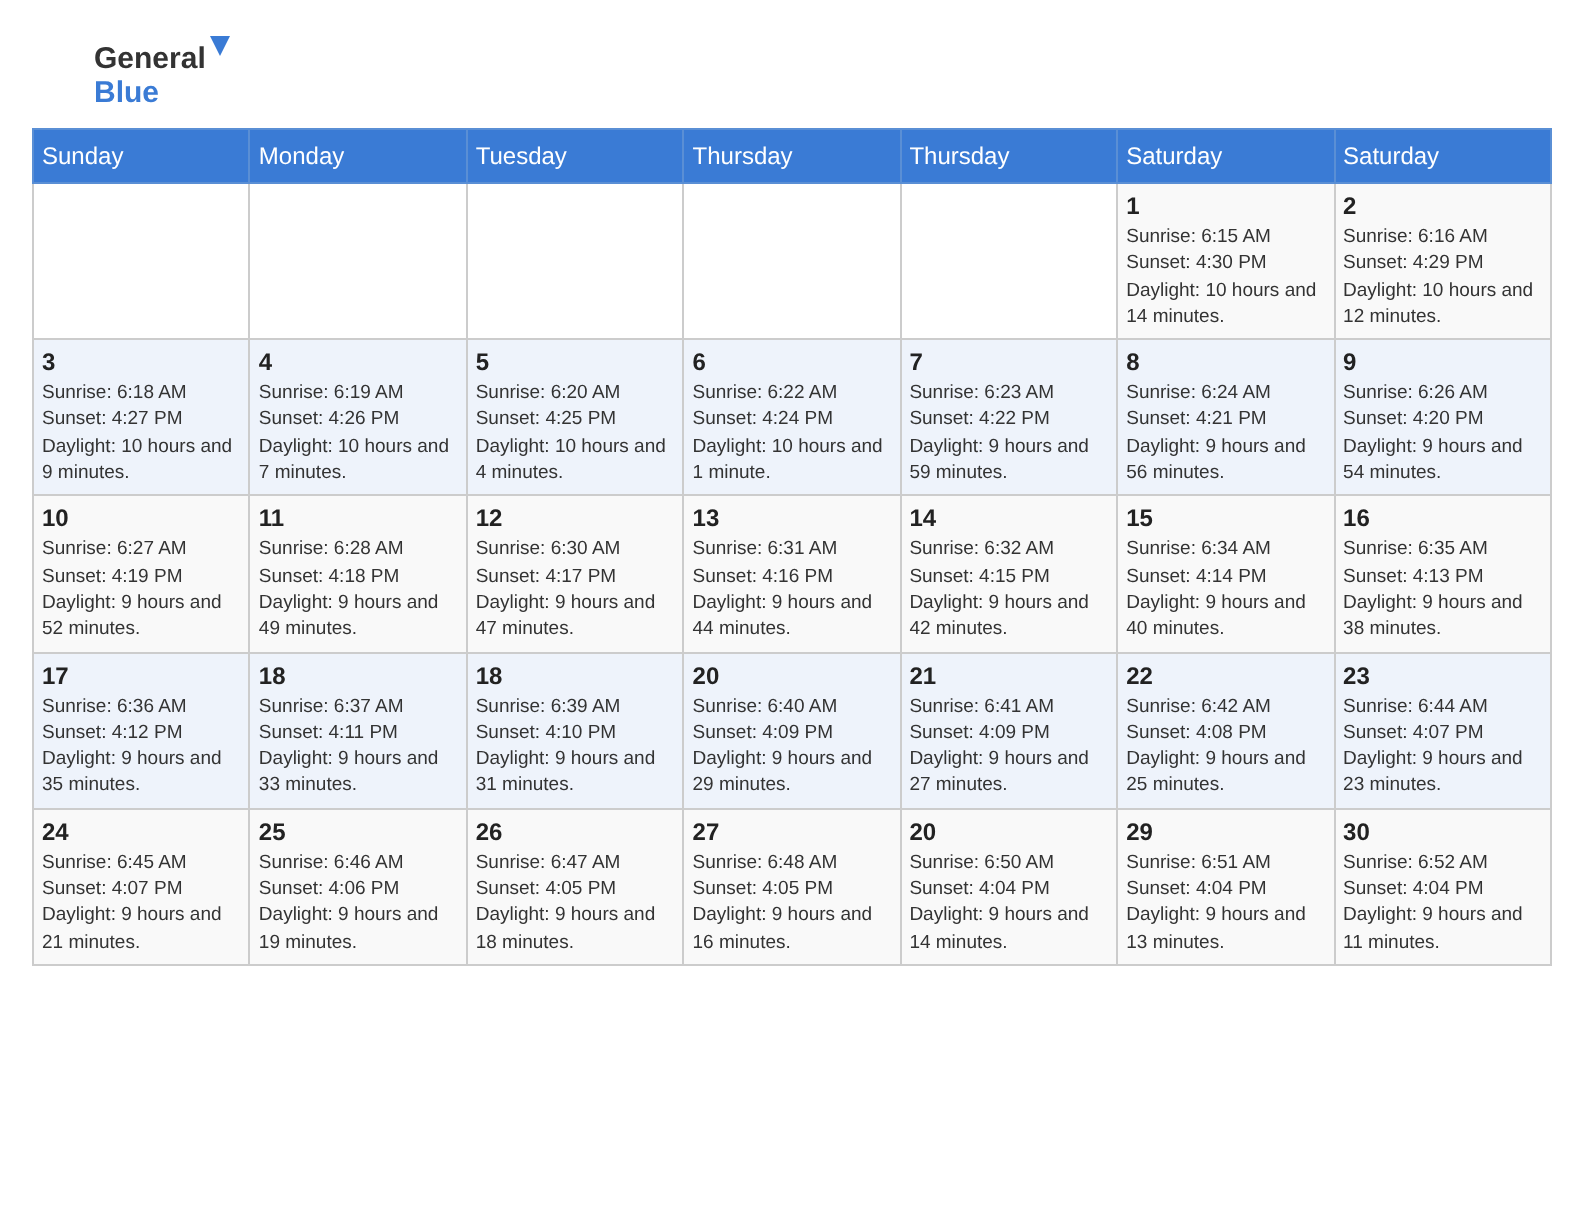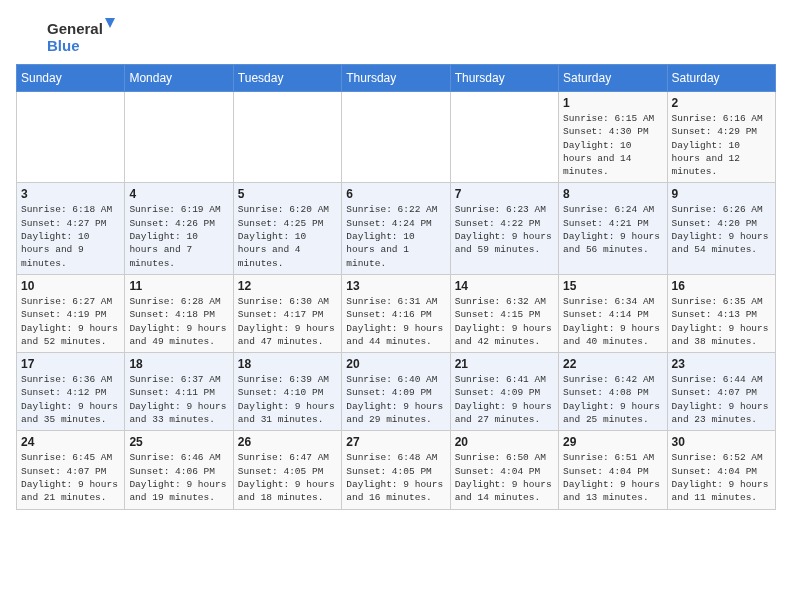--- a/index.html
+++ b/index.html
@@ -66,21 +66,20 @@
     .day-num {
       font-size: 12px;
       font-weight: bold;
       margin-bottom: 2px;
       color: #222;
     }
     .day-info {
       font-size: 9.5px;
       color: #333;
       line-height: 1.4;
-      font-family: Liberation Mono, monospace;
     }
     .empty-cell {
       background: #fff !important;
     }
   </style>
 </head>
 <body>
 
 <div class="header">
   <div class="logo">

